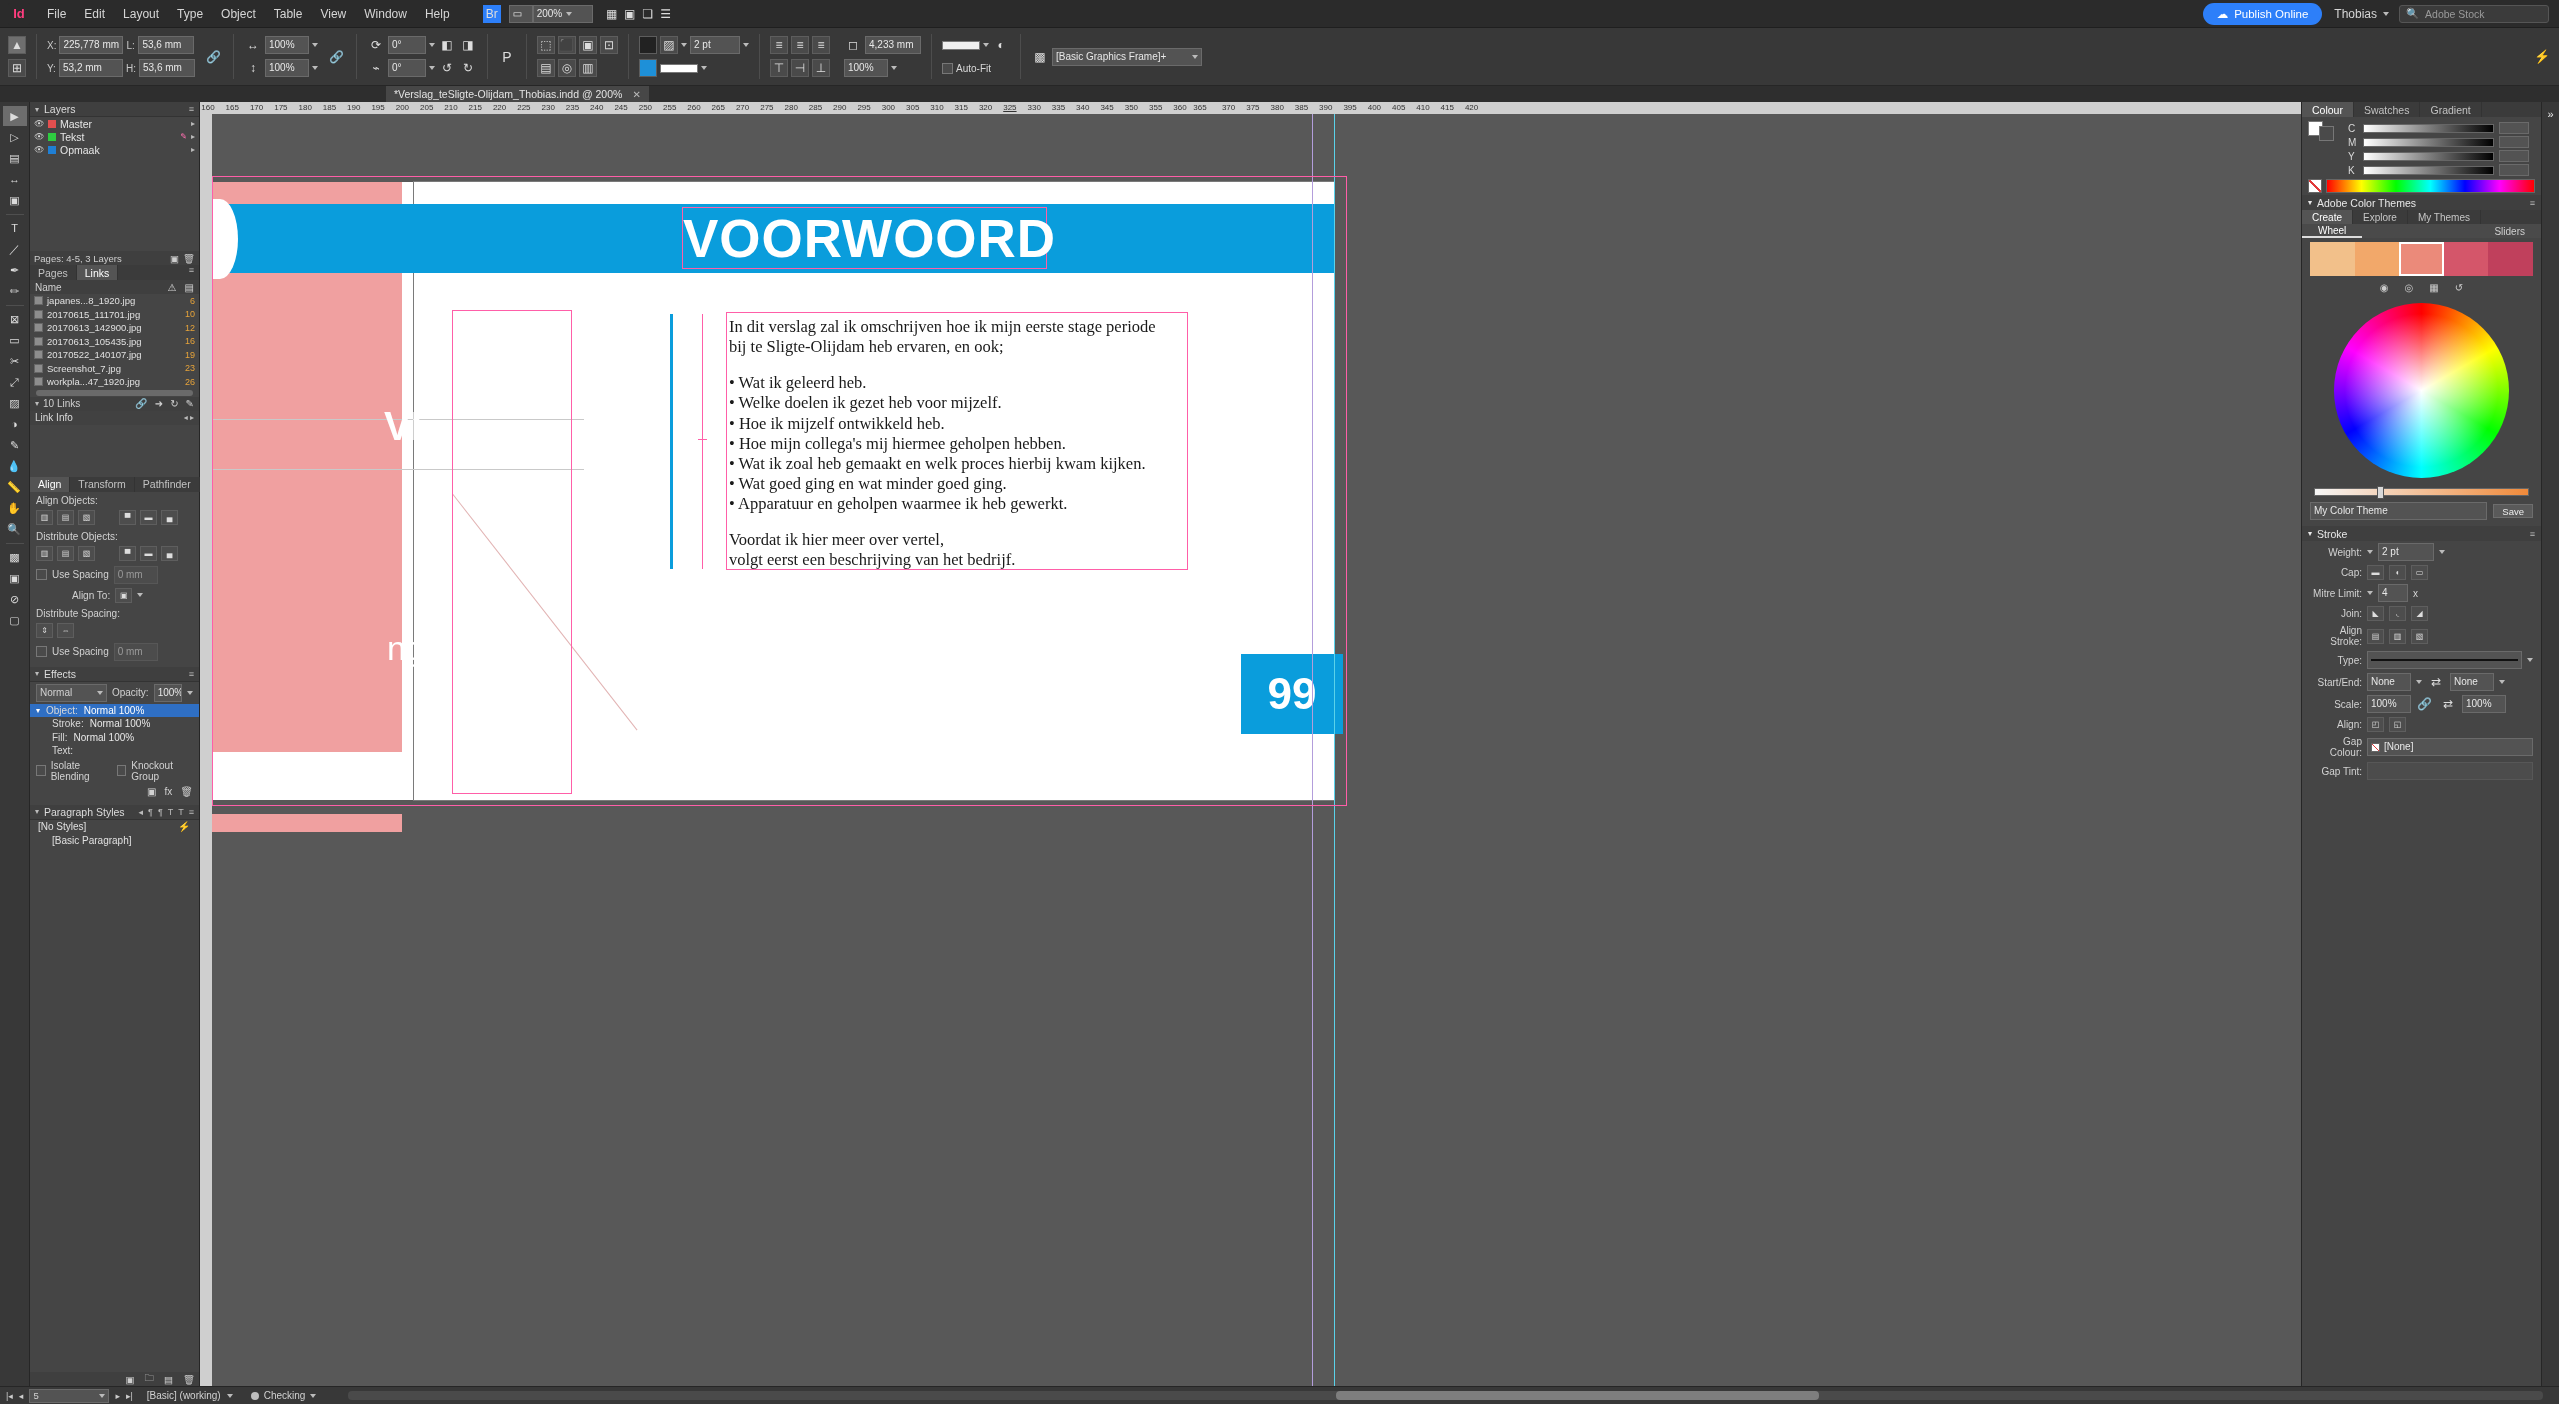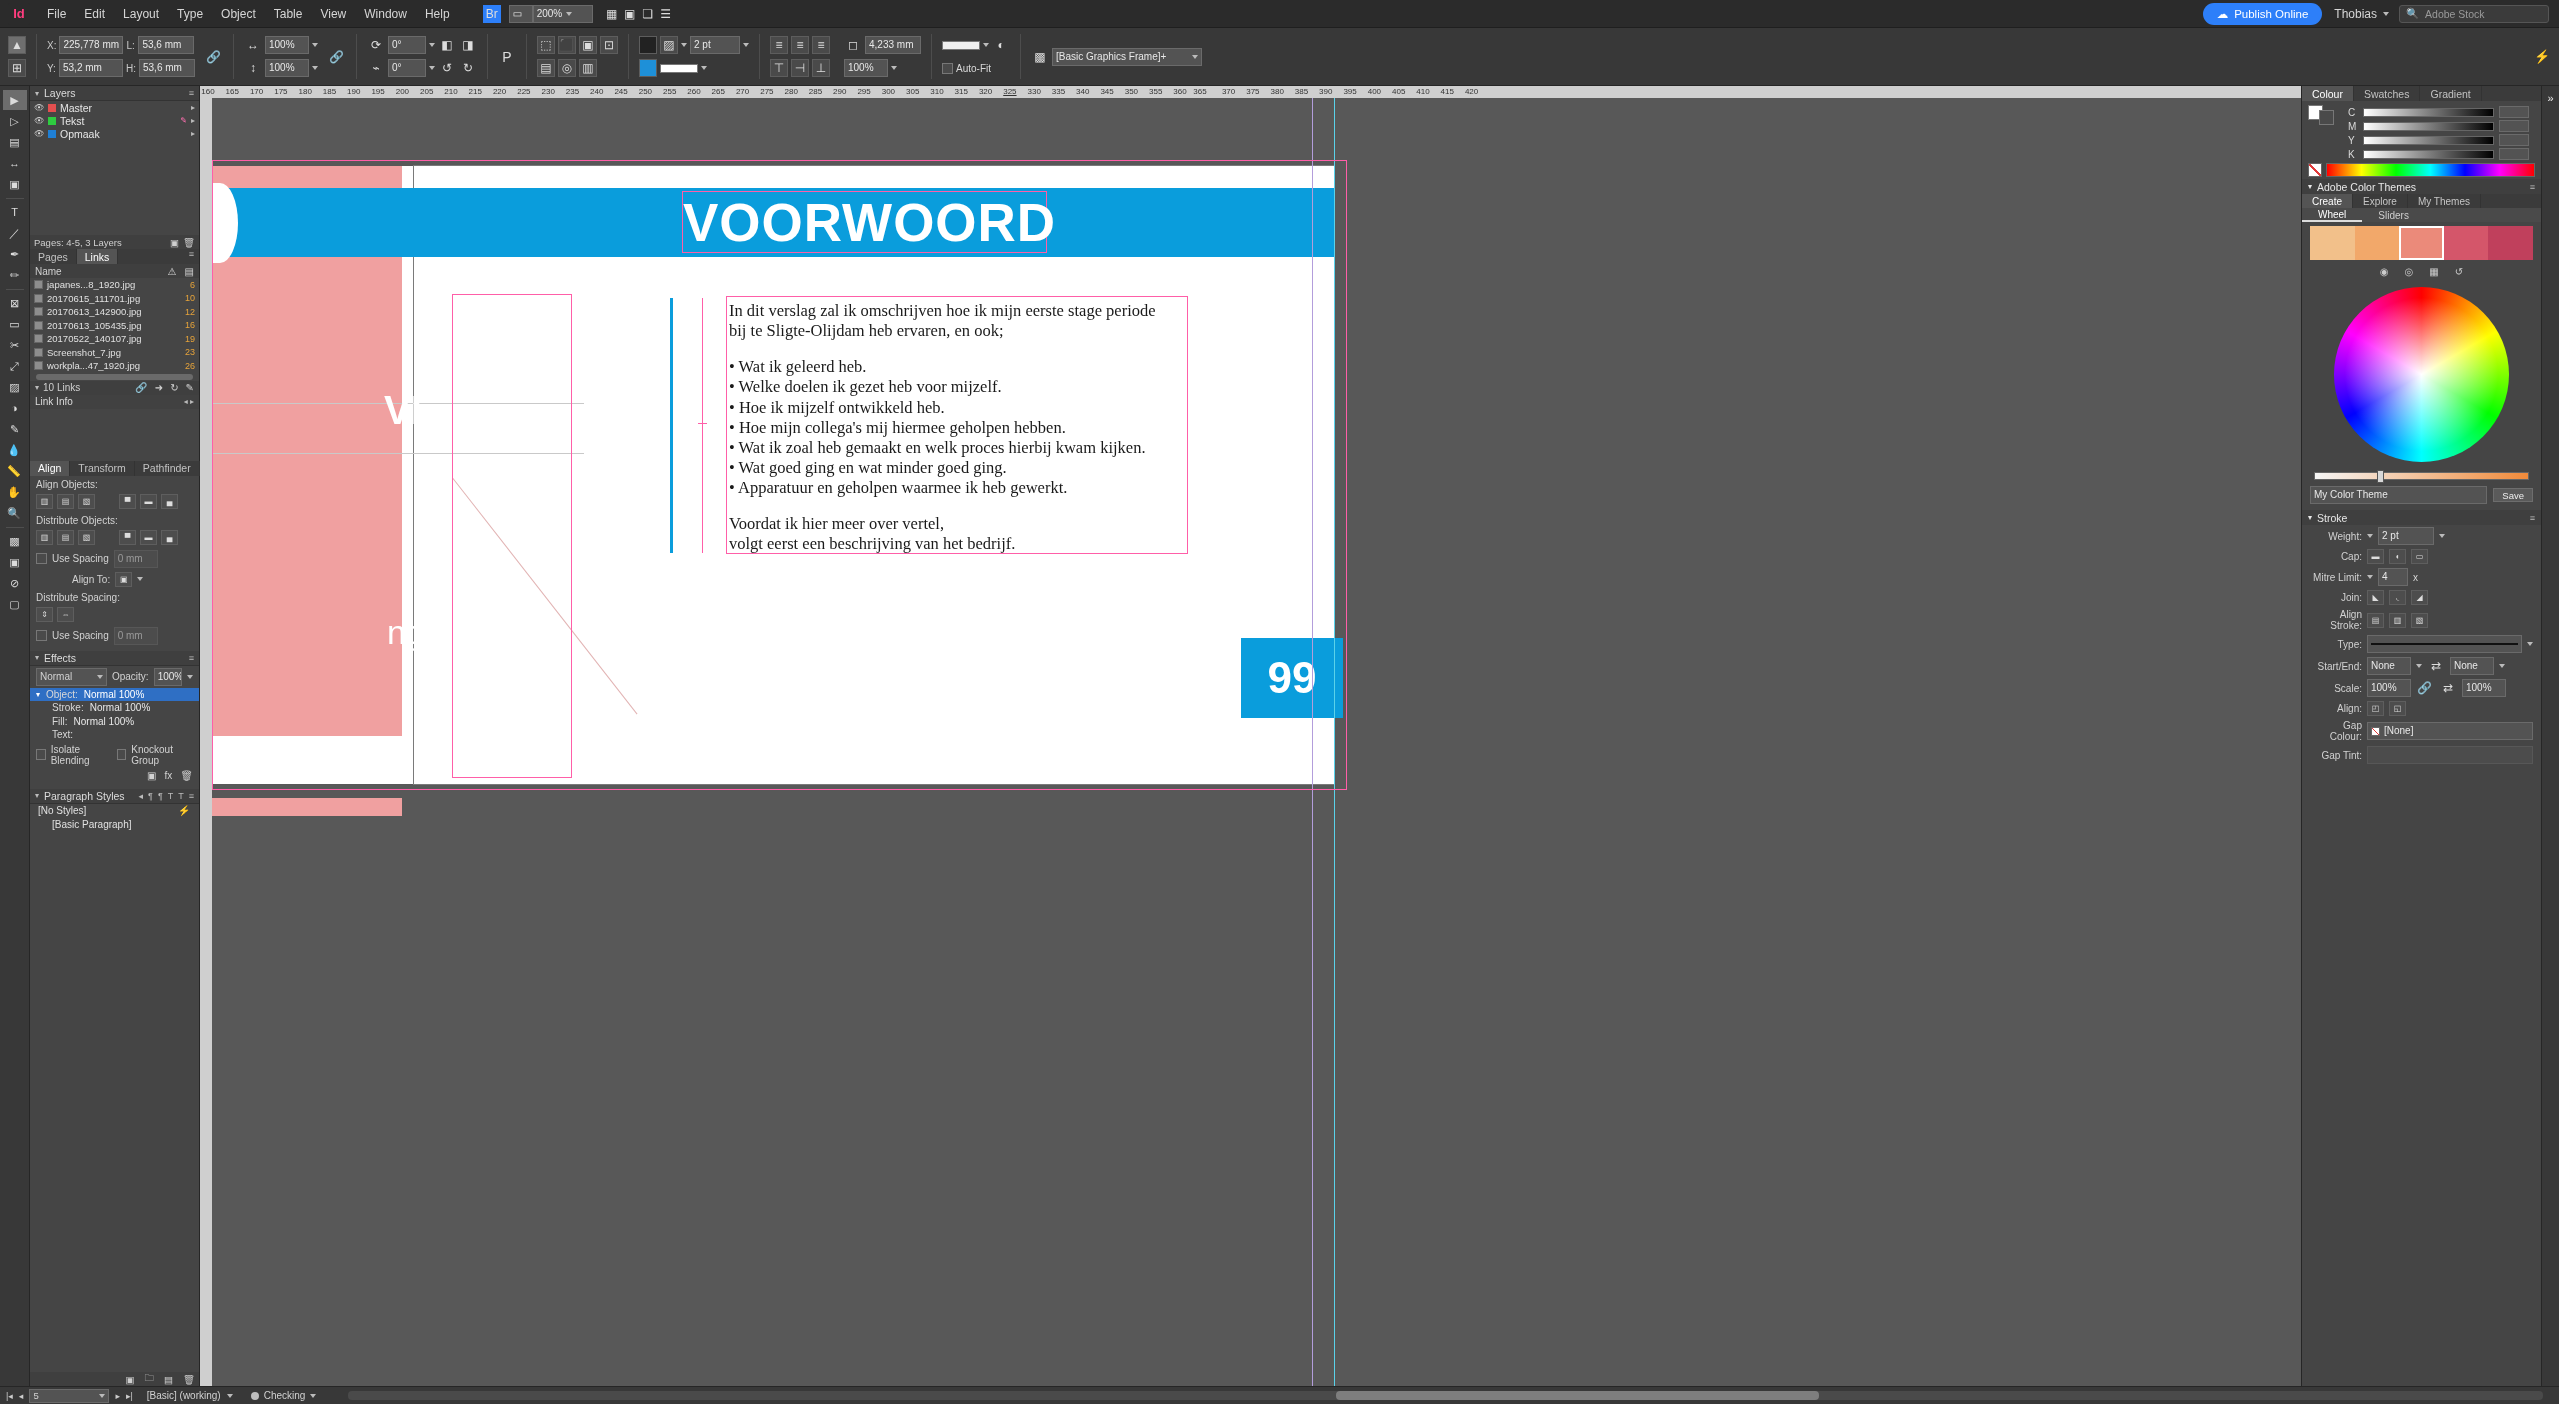--- a/index.html
+++ b/index.html
@@ -204,21 +204,21 @@
   .cmyk-k { width:10px; font-size:10px; color:#d9d9d9; }
   .cmyk-slider { flex:1; height:9px; background:linear-gradient(to right,#fff,#000); border:1px solid #666; position:relative;}
   .cmyk-val { width:30px; height:12px; background:#535353; border:1px solid #6a6a6a; font-size:9px; }
   .spectrum { height:14px; margin:4px 6px 2px; background:linear-gradient(to right,#ff0000,#ffff00,#00ff00,#00ffff,#0000ff,#ff00ff,#ff0000); border:1px solid #666; }
   .none-sw { width:14px;height:14px;background:#fff;border:1px solid #666;position:relative; }
   .none-sw::after { content:""; position:absolute; inset:0; background:linear-gradient(to top right,transparent 45%,#e03a3a 45%,#e03a3a 55%,transparent 55%); }
   .act-row { height:15px; background:#3f3f3f; display:flex;align-items:center;gap:5px;padding:0 6px;font-size:10.5px;}
   .act-tabs { display:flex; height:14px; background:#3b3b3b; }
   .act-tab { padding:0 10px; display:flex;align-items:center;font-size:10px;color:#c6c6c6;border-right:1px solid #333;}
   .act-tab.active { background:#545454;color:#fff;}
-  .wheel-tabs { display:flex; justify-content:flex-start; gap:0; height:14px; background:#4a4a4a;}
+  .wheel-tabs { display:flex; justify-content:space-between; gap:0; height:14px; background:#4a4a4a;}
   .wheel-tab { padding:0 16px; display:flex;align-items:center;font-size:10px;color:#cfcfcf;}
   .wheel-tab.active { color:#fff; border-bottom:2px solid #dcdcdc; }
   .theme-strip { display:flex; height:34px; margin:4px 8px; }
   .theme-strip div { flex:1; }
   .theme-strip .hl { outline:2px solid #fff; outline-offset:-2px; z-index:2;}
   .wheel {
     width:175px;height:175px;border-radius:50%;margin:8px auto 0;
     background: conic-gradient(#ff0000,#ffff00,#00ff00,#00ffff,#0000ff,#ff00ff,#ff0000);
     position:relative;
   }
@@ -439,20 +439,26 @@
     </div>
 
     <div style="flex:1"></div>
     <div class="cb-col">
       <div class="cb-row">
           <div class="icobox flat" style="color:#e8c44a;font-size:13px;">⚡</div>
         </div>
     </div>
   </div>
 
+  <div class="tabbar">
+    <div class="doc-tab">
+      <span>*Verslag_teSligte-Olijdam_Thobias.indd @ 200%</span>
+      <span class="tab-x">✕</span>
+    </div>
+  </div>
 
   <div class="bodyrow">
 
     <div class="toolbar">
       <div class="tool active">▶</div>
       <div class="tool">▷</div>
       <div class="tool">▤</div>
       <div class="tool">↔</div>
       <div class="tool">▣</div>
       <div class="tool sepline"></div>

